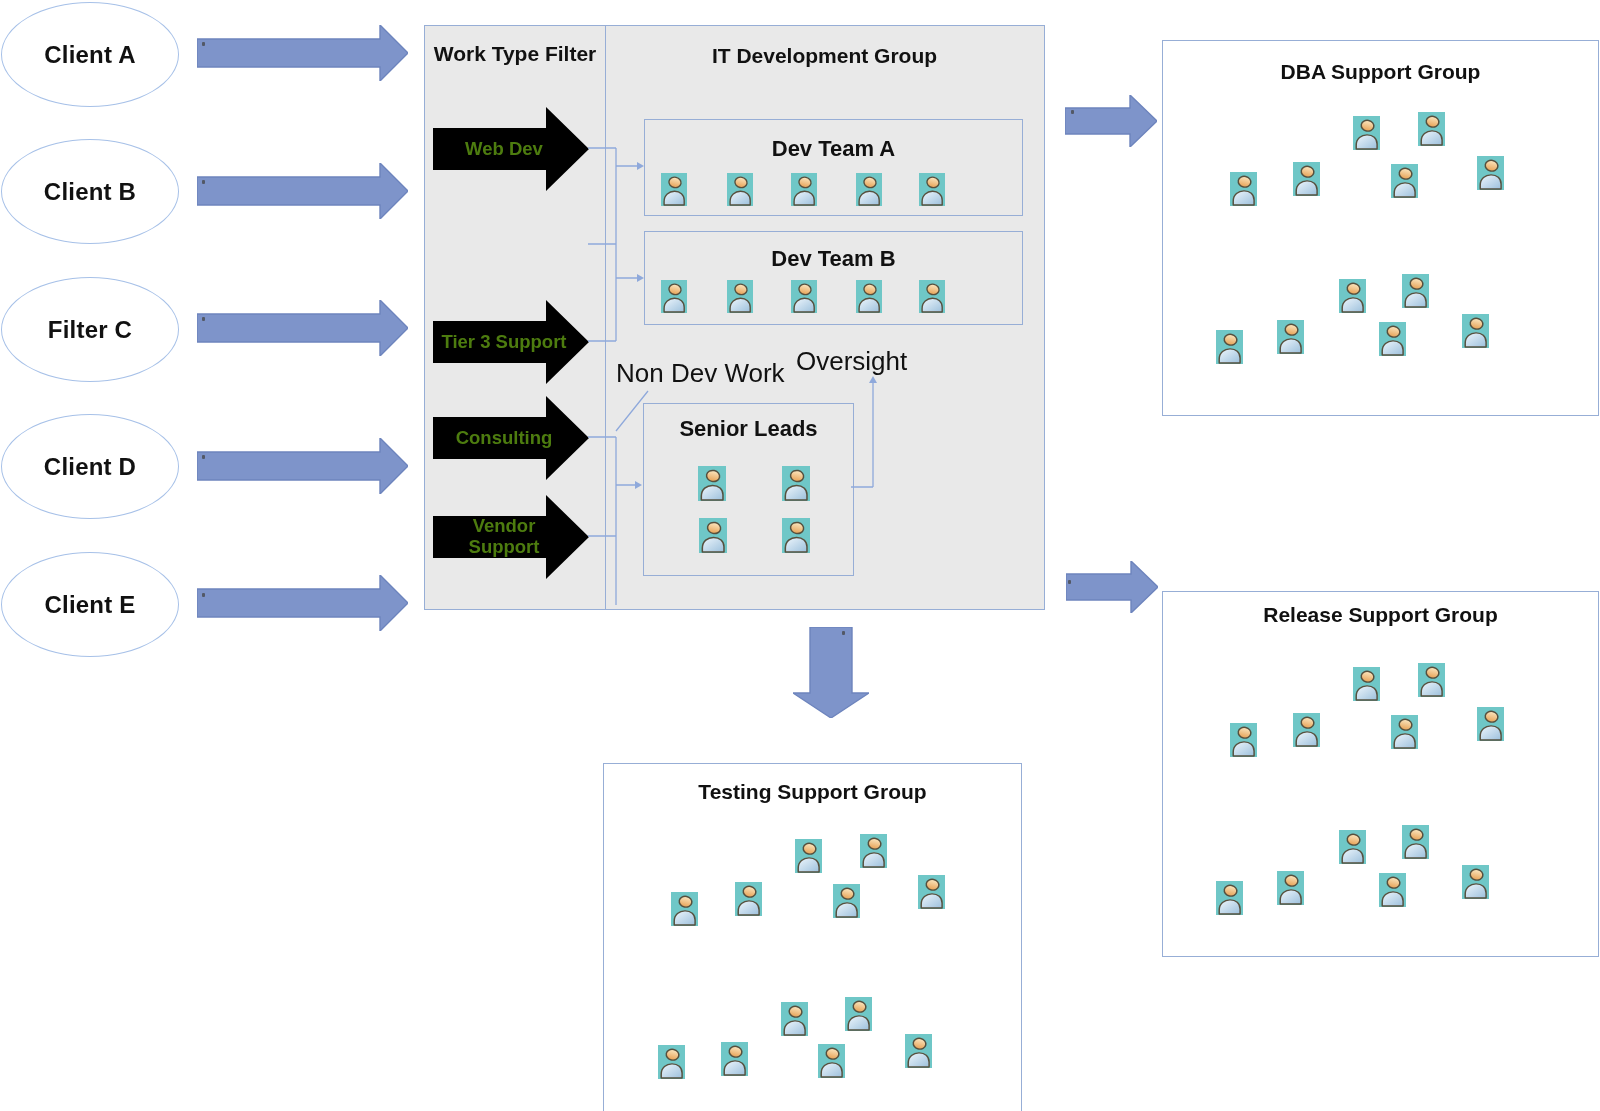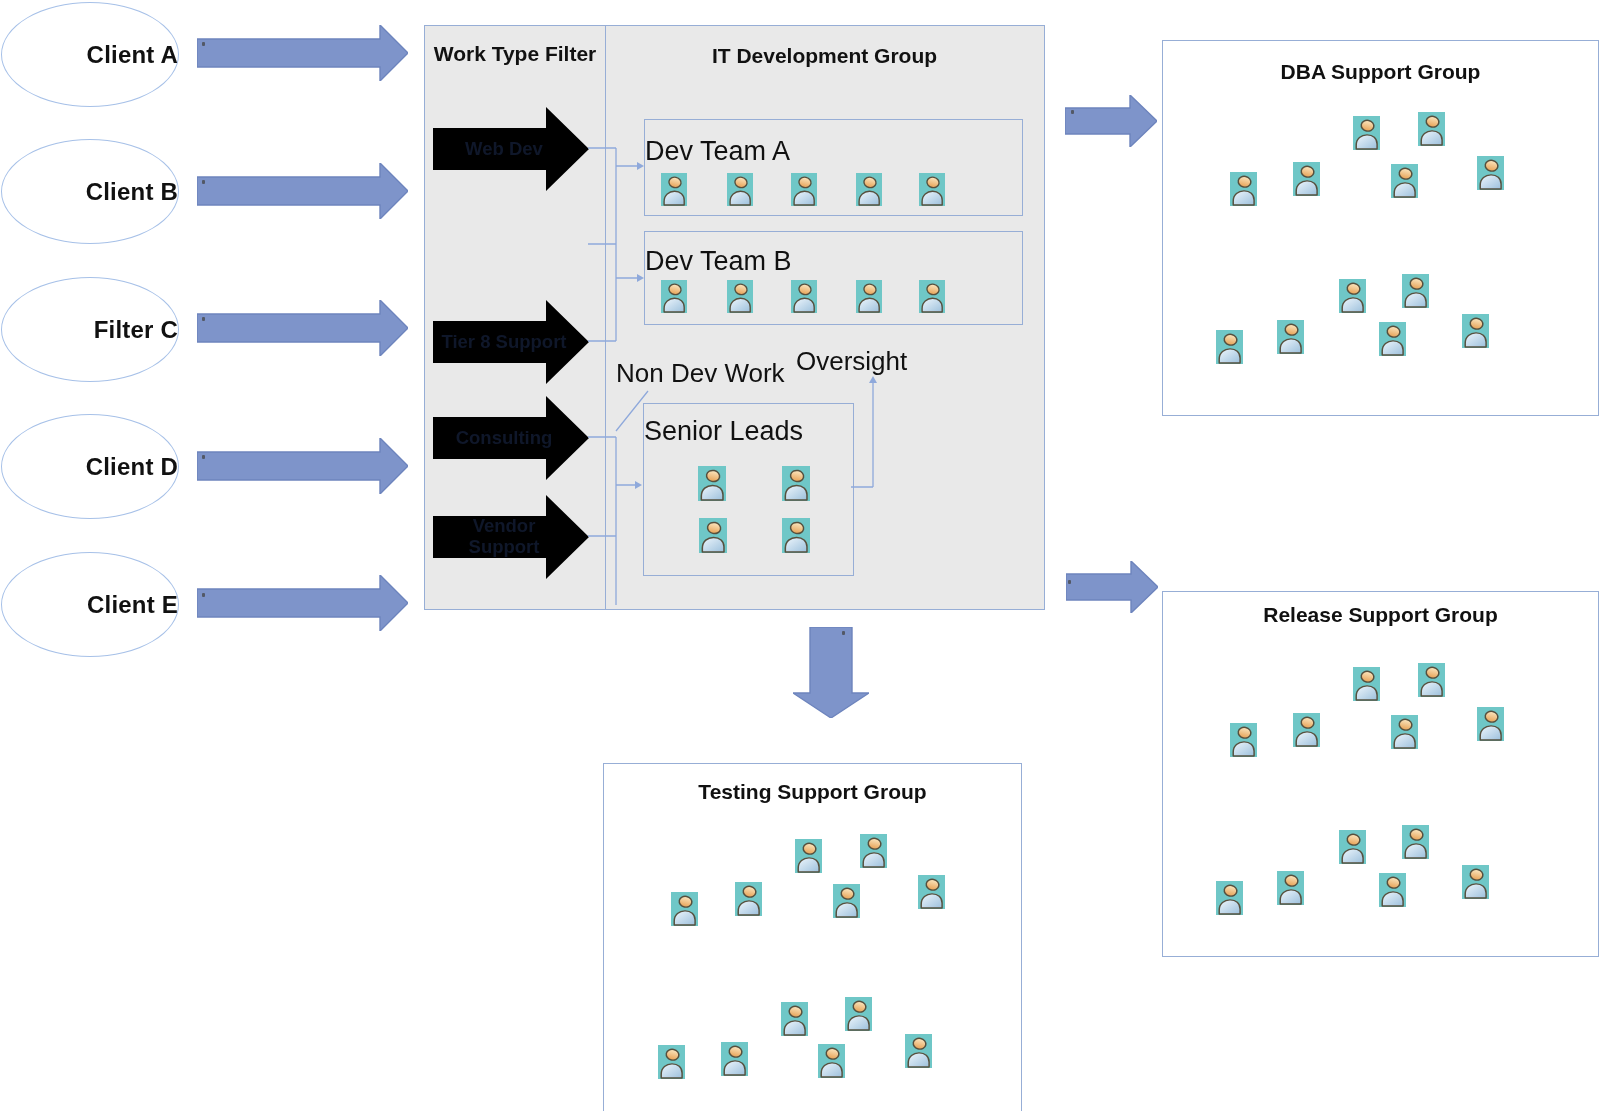--- a/index.html
+++ b/index.html
@@ -1,34 +1,34 @@
 <!DOCTYPE html>
 <html><head>
 <meta charset="utf-8">
 <style>
   html,body{margin:0;padding:0;background:#fff;}
   #canvas{position:relative;width:1600px;height:1111px;overflow:hidden;background:#fff;
           font-family:"Liberation Sans",sans-serif;color:#111;}
   .client{position:absolute;left:1px;width:176px;height:103px;border:1.4px solid var(--ellipse-border);
-          border-radius:50%;background:#fff;display:flex;align-items:center;justify-content:flex-end;}
+          border-radius:50%;background:#fff;display:flex;align-items:center;justify-content:center;}
   .client span{font-size:24px;font-weight:700;letter-spacing:.2px;}
   .harrow,.sarrow,.darrow{position:absolute;display:block;}
   .harrow polygon,.sarrow polygon,.darrow polygon{fill:var(--arrow-fill);stroke:var(--arrow-border);stroke-width:1.4;}
   #panel{position:absolute;left:424px;top:25px;width:619px;height:583px;background:var(--panel-fill);
          border:1.4px solid var(--box-border);}
   #divider{position:absolute;left:180px;top:0;width:1.4px;height:100%;background:var(--box-border);}
   .ptitle{position:absolute;text-align:center;font-weight:700;font-size:21px;}
   .farrow{position:absolute;width:156px;height:84px;}
   .farrow svg{position:absolute;left:0;top:0;}
   .fa-label{position:absolute;left:0;top:0;width:142px;height:100%;display:flex;align-items:center;
-            justify-content:center;color:#0f172a;font-weight:700;font-size:18.5px;line-height:1.12;
+            justify-content:center;color:#4d7c0f;font-weight:700;font-size:18.5px;line-height:1.12;
             text-align:center;white-space:nowrap;}
   .fa-label.wrap2{width:92px;left:25px;white-space:normal;}
   .inner-box{position:absolute;border:1.4px solid var(--box-border);background:transparent;}
-  .btitle{position:absolute;left:0;width:100%;font-weight:400;font-size:27px;}
+  .btitle{position:absolute;left:0;width:100%;text-align:center;font-weight:700;font-size:22px;}
   .gbox{position:absolute;border:1.4px solid var(--box-border);background:#fff;margin-top:28px;}
   .gtitle{position:absolute;left:0;width:100%;text-align:center;font-weight:700;font-size:21px;}
   .free-label{position:absolute;font-size:26px;font-weight:400;}
   .person{position:absolute;}
   #connectors{position:absolute;left:0;top:0;pointer-events:none;}
   #connectors path{stroke:var(--shape-line);stroke-width:1.3;fill:none;}
   #connectors polygon{fill:var(--shape-line);stroke:none;}
   .mark{position:absolute;width:3px;height:4px;background:rgba(70,70,70,.75);border-radius:1px;}
 </style>
 </head>
@@ -90,21 +90,21 @@
     <div class="farrow" style="left:8px;top:81px">
       <svg width="156" height="84">
           <polygon points="0,21 113,21 113,0 156,42 113,84 113,63 0,63"></polygon>
         </svg>
       <div class="fa-label">Web Dev</div>
     </div>
     <div class="farrow" style="left:8px;top:274px">
       <svg width="156" height="84">
           <polygon points="0,21 113,21 113,0 156,42 113,84 113,63 0,63"></polygon>
         </svg>
-      <div class="fa-label">Tier 8 Support</div>
+      <div class="fa-label">Tier 3 Support</div>
     </div>
     <div class="farrow" style="left:8px;top:370px">
       <svg width="156" height="84">
           <polygon points="0,21 113,21 113,0 156,42 113,84 113,63 0,63"></polygon>
         </svg>
       <div class="fa-label">Consulting</div>
     </div>
     <div class="farrow" style="left:8px;top:469px">
       <svg width="156" height="84">
           <polygon points="0,21 113,21 113,0 156,42 113,84 113,63 0,63"></polygon>

